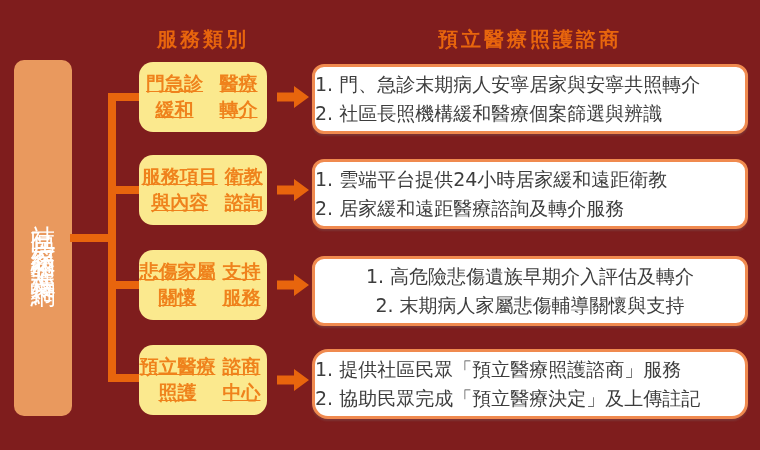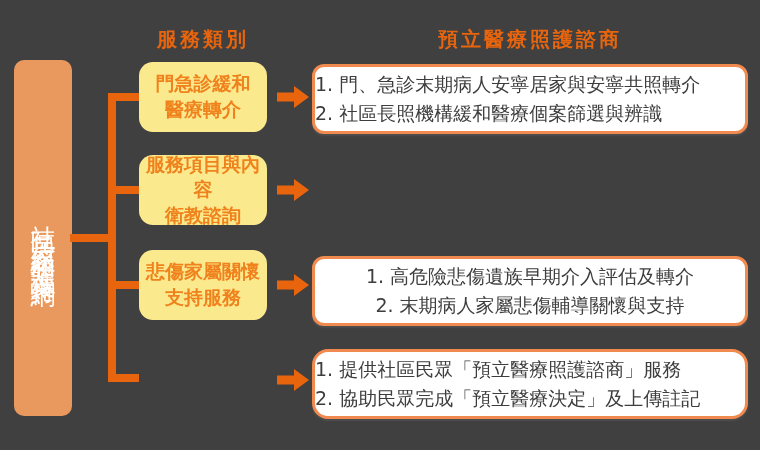--- a/index.html
+++ b/index.html
@@ -1,17 +1,17 @@
 <!DOCTYPE html>
 <html style="--accent: #E8650D; --root-bar: #E9995E; --category-bg: #FBE98E; --category-text: #EF821C; --content-border: #F08A4F; --content-text: #3D3D3D;"><head>
 <meta charset="utf-8">
 <style>
   html,body{margin:0;padding:0;background:#ffffff;}
   .canvas{
-    position:relative;width:760px;height:450px;background:#404040;
+    position:relative;width:760px;height:450px;background:#7f1d1d;
     font-family:"DejaVu Sans","Liberation Sans",sans-serif;overflow:hidden;
   }
   
   .root-bar{
     position:absolute;left:14px;top:60px;width:58px;height:356px;
     background:var(--root-bar,#E9995E);border-radius:10px;
     display:flex;align-items:center;justify-content:center;
   }
   .root-bar .vtext{
     writing-mode:vertical-lr;text-orientation:upright;
@@ -24,23 +24,24 @@
     color:var(--accent,#E8650D);font-weight:bold;font-size:20px;letter-spacing:3px;
   }
   .col-header.cat{left:128px;width:150px;}
   .col-header.cont{left:312px;width:436px;}
   
   .line{position:absolute;background:var(--accent,#E8650D);}
   
   .cat-box{
     position:absolute;left:139px;width:128px;height:70px;
     background:var(--category-bg,#FBE98E);border-radius:14px;
-    display:flex;flex-direction:column;align-items:center;justify-content:center;
+    display:flex;flex-direction:row;align-items:center;justify-content:center;
     color:var(--category-text,#EF821C);font-size:19px;font-weight:600;line-height:1.35;
     text-align:center;
+    text-decoration:underline;
   }
   
   .arrow{position:absolute;left:277px;width:32px;height:22px;}
   
   .content-box{
     position:absolute;left:312px;width:436px;height:70px;box-sizing:border-box;
     background:#ffffff;border:3px solid var(--content-border,#F08A4F);border-radius:12px;
     box-shadow:0 2px 2px rgba(120,120,120,0.25);
     display:flex;flex-direction:column;justify-content:center;
     padding-left:0;gap:5px;
@@ -79,33 +80,41 @@
     <span>2. 社區長照機構緩和醫療個案篩選與辨識</span>
   </div>
 
   <div class="cat-box" style="top:155px;">
     <span>服務項目與內容</span>
     <span>衛教諮詢</span>
   </div>
   <svg class="arrow" style="top:179px;" viewBox="0 0 32 22">
     <polygon points="0,6.5 17,6.5 17,0 32,11 17,22 17,15.5 0,15.5" fill="var(--accent,#E8650D)"></polygon>
   </svg>
+  <div class="content-box" style="top:159px;">
+    <span>1. 雲端平台提供24小時居家緩和遠距衛教</span>
+    <span>2. 居家緩和遠距醫療諮詢及轉介服務</span>
+  </div>
 
   <div class="cat-box" style="top:250px;">
     <span>悲傷家屬關懷</span>
     <span>支持服務</span>
   </div>
   <svg class="arrow" style="top:274px;" viewBox="0 0 32 22">
     <polygon points="0,6.5 17,6.5 17,0 32,11 17,22 17,15.5 0,15.5" fill="var(--accent,#E8650D)"></polygon>
   </svg>
   <div class="content-box" style="top:256px;align-items:center;">
     <span>1. 高危險悲傷遺族早期介入評估及轉介</span>
     <span>2. 末期病人家屬悲傷輔導關懷與支持</span>
   </div>
 
+  <div class="cat-box" style="top:345px;">
+    <span>預立醫療照護</span>
+    <span>諮商中心</span>
+  </div>
   <svg class="arrow" style="top:369px;" viewBox="0 0 32 22">
     <polygon points="0,6.5 17,6.5 17,0 32,11 17,22 17,15.5 0,15.5" fill="var(--accent,#E8650D)"></polygon>
   </svg>
   <div class="content-box" style="top:349px;border-radius:16px;">
     <span>1. 提供社區民眾「預立醫療照護諮商」服務</span>
     <span>2. 協助民眾完成「預立醫療決定」及上傳註記</span>
   </div>
 
 </div>
 

